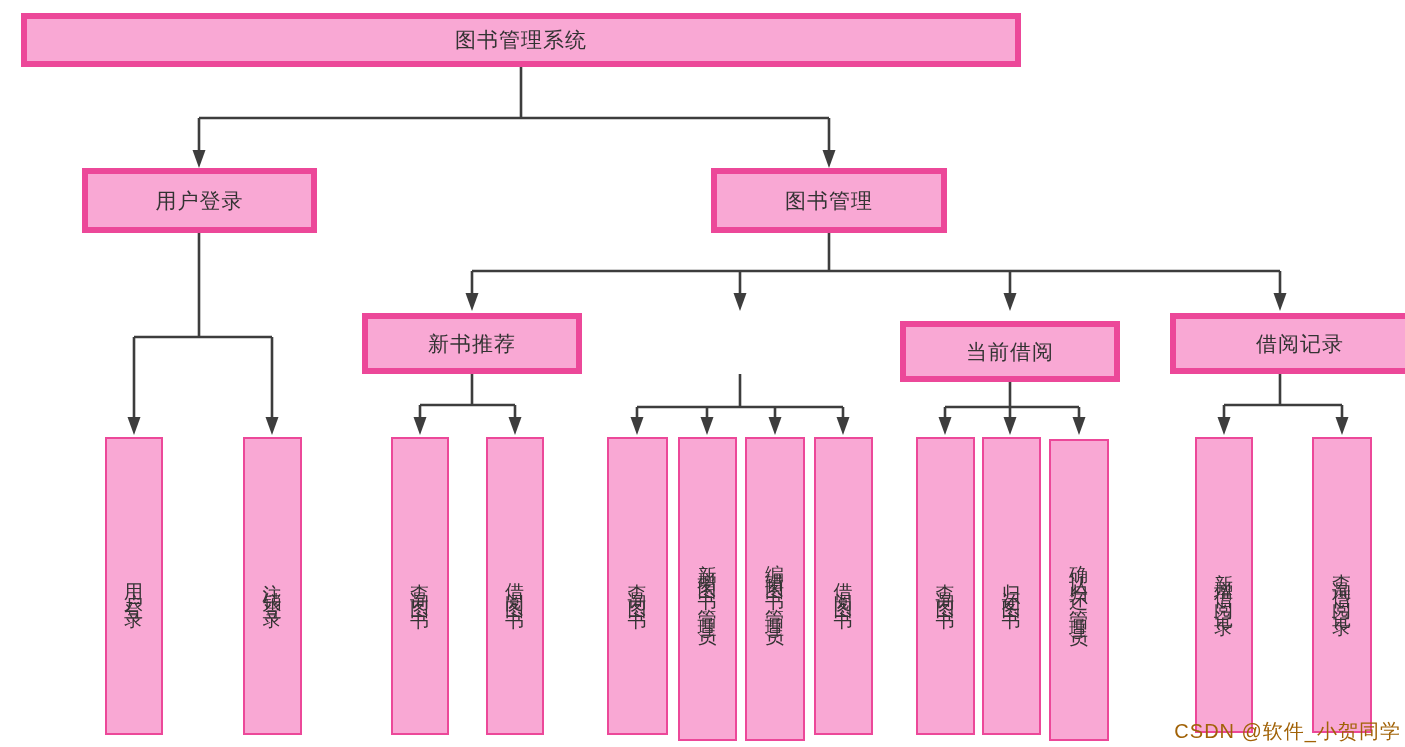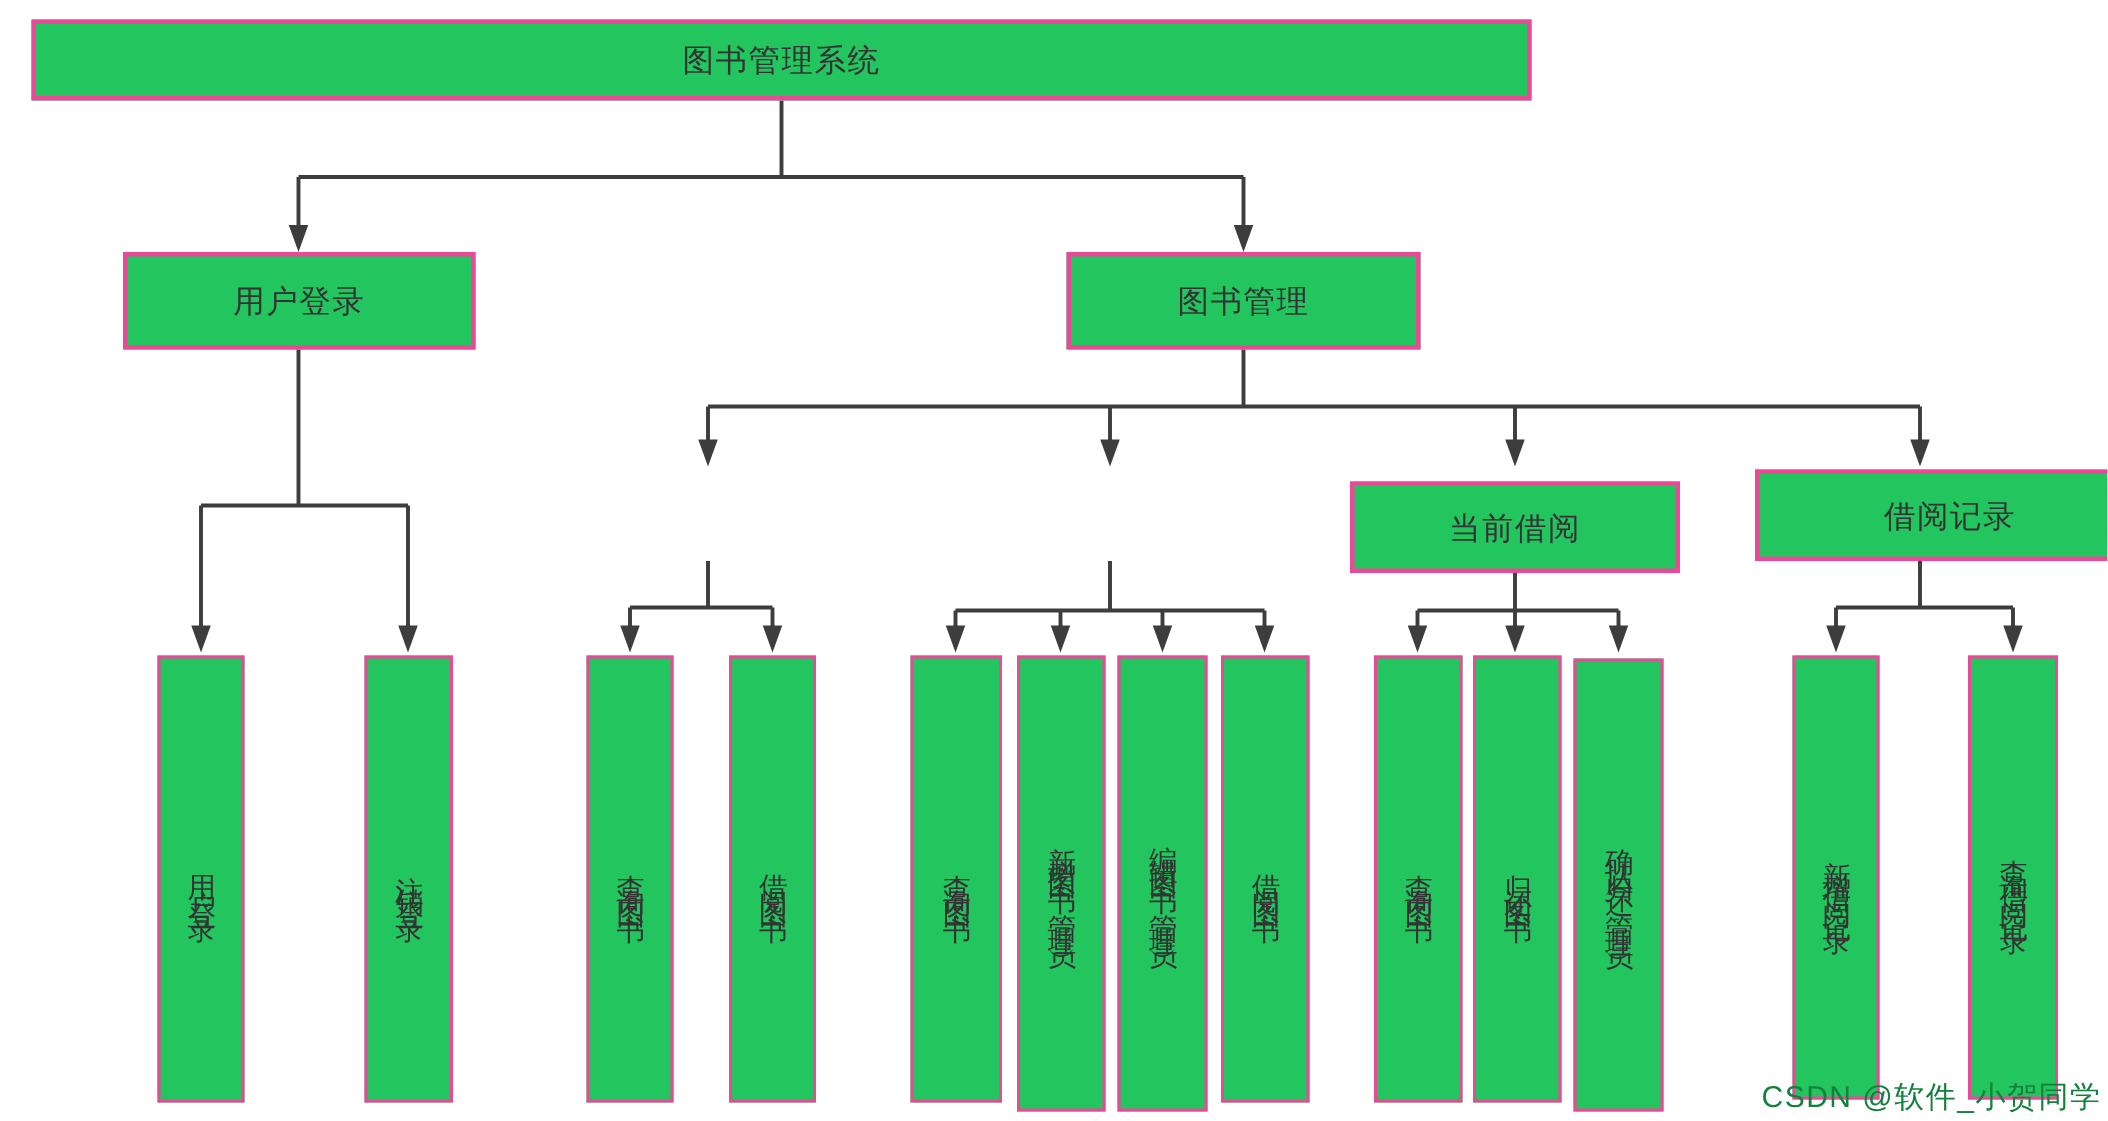--- a/index.html
+++ b/index.html
@@ -3,35 +3,35 @@
 <meta charset="utf-8">
 <style>
   html, body { margin:0; padding:0; background:#ffffff; }
   #canvas {
     position:relative; width:1405px; height:747px; overflow:hidden;
     background:#ffffff;
     font-family:"Liberation Sans","DejaVu Sans",sans-serif;
   }
   #wires { position:absolute; left:0; top:0; width:1405px; height:747px; }
   .box {
-    position:absolute; box-sizing:border-box; background:#22c55e;
-    border:3px solid #ec4899; color:#333333;
+    position:absolute; box-sizing:border-box; background:#f9a8d4;
+    border:6px solid #ec4899; color:#333333;
     display:flex; align-items:center; justify-content:center;
     text-align:center;
   }
   .hlabel { font-size:21px; letter-spacing:1px; white-space:nowrap; }
   .leaf { border-width:2.5px; }
   .vtext {
     writing-mode:vertical-rl; text-orientation:mixed;
     font-size:19px; letter-spacing:9px; line-height:1;
     white-space:nowrap;
   }
   #watermark {
     position:absolute; right:4px; bottom:2px;
-    font-size:20px; color:#15803d; letter-spacing:1px; white-space:nowrap;
+    font-size:20px; color:#a16207; letter-spacing:1px; white-space:nowrap;
   }
 </style>
 </head>
 <body>
 
 <div id="canvas">
 
   <svg id="wires" viewBox="0 0 1405 747" xmlns="http://www.w3.org/2000/svg">
     <g stroke="#3d3d3d" stroke-width="2.6" fill="none">
 
@@ -83,20 +83,23 @@
     <span class="hlabel">图书管理系统</span>
   </div>
 
   <div class="box" style="left:82px;top:168px;width:235px;height:65px">
     <span class="hlabel">用户登录</span>
   </div>
   <div class="box" style="left:711px;top:168px;width:236px;height:65px">
     <span class="hlabel">图书管理</span>
   </div>
 
+  <div class="box" style="left:362px;top:313px;width:220px;height:61px">
+    <span class="hlabel">新书推荐</span>
+  </div>
   <div class="box" style="left:900px;top:321px;width:220px;height:61px">
     <span class="hlabel">当前借阅</span>
   </div>
   <div class="box" style="left:1170px;top:313px;width:260px;height:61px">
     <span class="hlabel">借阅记录</span>
   </div>
 
   <div class="box leaf" style="left:105px;top:437px;width:58px;height:298px">
     <span class="vtext">用户登录</span>
   </div>

